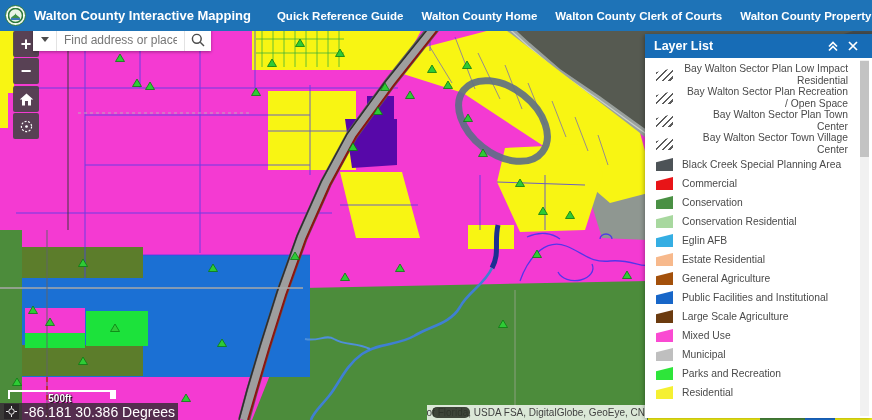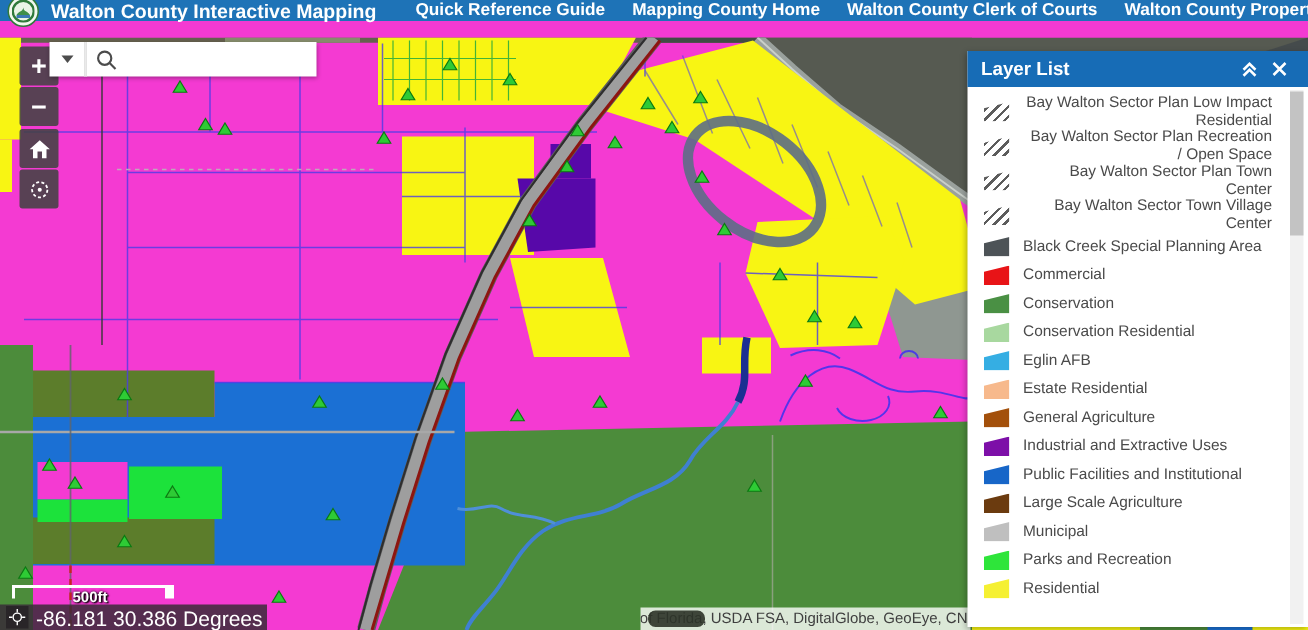--- a/index.html
+++ b/index.html
@@ -1,20 +1,20 @@
 <!DOCTYPE html>
 <html><head>
 <meta charset="utf-8">
 <style>
   html,body{margin:0;padding:0;}
   body{width:872px;height:420px;overflow:hidden;font-family:"Liberation Sans",sans-serif;}
   .app{position:relative;width:872px;height:420px;overflow:hidden;background:#f43ad2;}
 
   
-  .header{position:absolute;top:0;left:0;right:0;height:14px;background:#1e73b7;display:flex;align-items:center;padding:0 0 0 5px;z-index:40;color:#fff;}
+  .header{position:absolute;top:0;left:0;right:0;height:31px;background:#1e73b7;display:flex;align-items:center;padding:0 0 0 5px;z-index:40;color:#fff;}
   .logo{width:19px;height:19px;border-radius:50%;background:#f2f8ee;border:1px solid #2f7a3a;flex:none;display:flex;align-items:center;justify-content:center;overflow:hidden;}
   .app-title{font-size:13px;font-weight:bold;margin-left:8px;white-space:nowrap;}
   .nav{display:flex;gap:18px;margin-left:26px;font-size:11.5px;font-weight:bold;white-space:nowrap;}
   .nav a{color:#fff;text-decoration:none;}
 
   
   .map{position:absolute;left:0;top:25px;width:872px;height:395px;z-index:0;}
 
   
   .ctrl{position:absolute;left:13px;width:26px;height:26px;background:rgba(66,66,66,.88);color:#fff;border-radius:2px;display:flex;align-items:center;justify-content:center;z-index:20;cursor:pointer;font-size:18px;font-weight:bold;line-height:1;}
@@ -177,21 +177,21 @@
     <div class="logo">
       <svg width="15" height="15" viewBox="0 0 15 15">
         <circle cx="7.5" cy="7.5" r="7" fill="#e9f4e6" stroke="#2f7a3a" stroke-width="1.6"></circle>
         <path d="M3,10 C5,7 7,8 7.5,5 C8,8 10,7 12,10 Z" fill="#3f8f4a"></path>
         <rect x="3" y="10" width="9" height="2" fill="#3b78b5"></rect>
       </svg>
     </div>
     <div class="app-title">Walton County Interactive Mapping</div>
     <nav class="nav">
         <a href="#">Quick Reference Guide</a>
-        <a href="#">Mapping County Home</a>
+        <a href="#">Walton County Home</a>
         <a href="#">Walton County Clerk of Courts</a>
         <a href="#">Walton County Property Appraiser</a>
       </nav>
 
   </div>
 
   <div class="ctrl zin">+</div>
   <div class="ctrl zout">−</div>
   <div class="ctrl home">
     <svg width="15" height="15" viewBox="0 0 20 20">
@@ -202,20 +202,21 @@
     <svg width="17" height="17" viewBox="0 0 20 20">
       <circle cx="10" cy="10" r="6" fill="none" stroke="#ffffff" stroke-width="1.4" stroke-dasharray="2.4,1.8"></circle>
       <circle cx="10" cy="10" r="1.6" fill="#ffffff"></circle>
     </svg>
   </div>
 
   <div class="search">
     <div class="dd">
       <span class="caret"></span>
     </div>
+    <input type="text" placeholder="Find address or place" style="">
     <div class="mag">
       <svg width="16" height="16" viewBox="0 0 20 20">
         <circle cx="8.5" cy="8.5" r="5.5" fill="none" stroke="#4c4c4c" stroke-width="1.8"></circle>
         <line x1="12.8" y1="12.8" x2="17.5" y2="17.5" stroke="#4c4c4c" stroke-width="1.8"></line>
       </svg>
     </div>
   </div>
 
   <div class="panel">
     <div class="panel-hdr">
@@ -273,30 +274,30 @@
         </div>
         <div class="legend-row">
           <span class="sw" style="background: rgb(247, 185, 140);"></span>
           <span class="legend-label">Estate Residential</span>
         </div>
         <div class="legend-row">
           <span class="sw" style="background: rgb(163, 80, 11);"></span>
           <span class="legend-label">General Agriculture</span>
         </div>
         <div class="legend-row">
-          <span class="sw" style="background: rgb(125, 15, 168);"></span>
-          <span class="legend-label">Industrial and Extractive Uses</span>
-        </div>
-        <div class="legend-row">
           <span class="sw" style="background: rgb(23, 102, 200);"></span>
           <span class="legend-label">Public Facilities and Institutional</span>
         </div>
         <div class="legend-row">
           <span class="sw" style="background: rgb(107, 59, 15);"></span>
           <span class="legend-label">Large Scale Agriculture</span>
+        </div>
+        <div class="legend-row">
+          <span class="sw" style="background: rgb(250, 74, 210);"></span>
+          <span class="legend-label">Mixed Use</span>
         </div>
         <div class="legend-row">
           <span class="sw" style="background: rgb(191, 191, 191);"></span>
           <span class="legend-label">Municipal</span>
         </div>
         <div class="legend-row">
           <span class="sw" style="background: rgb(46, 229, 58);"></span>
           <span class="legend-label">Parks and Recreation</span>
         </div>
         <div class="legend-row">

